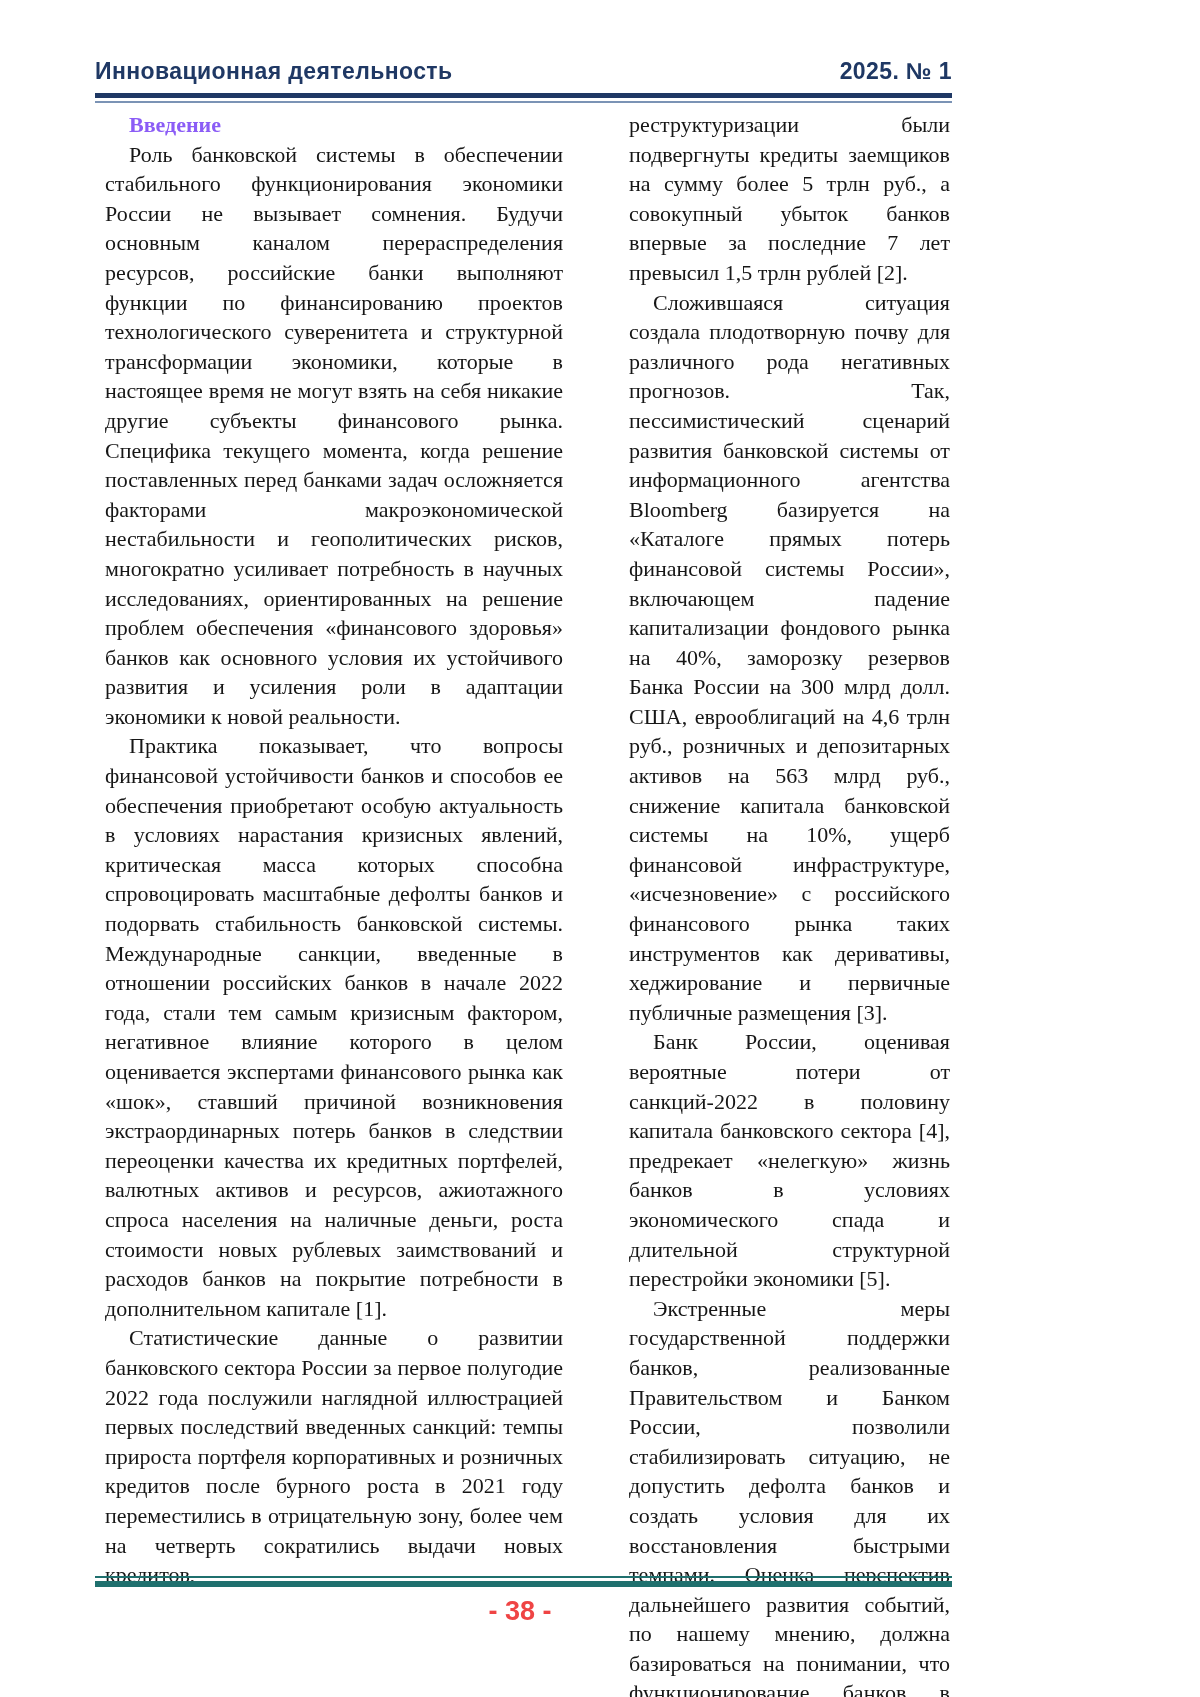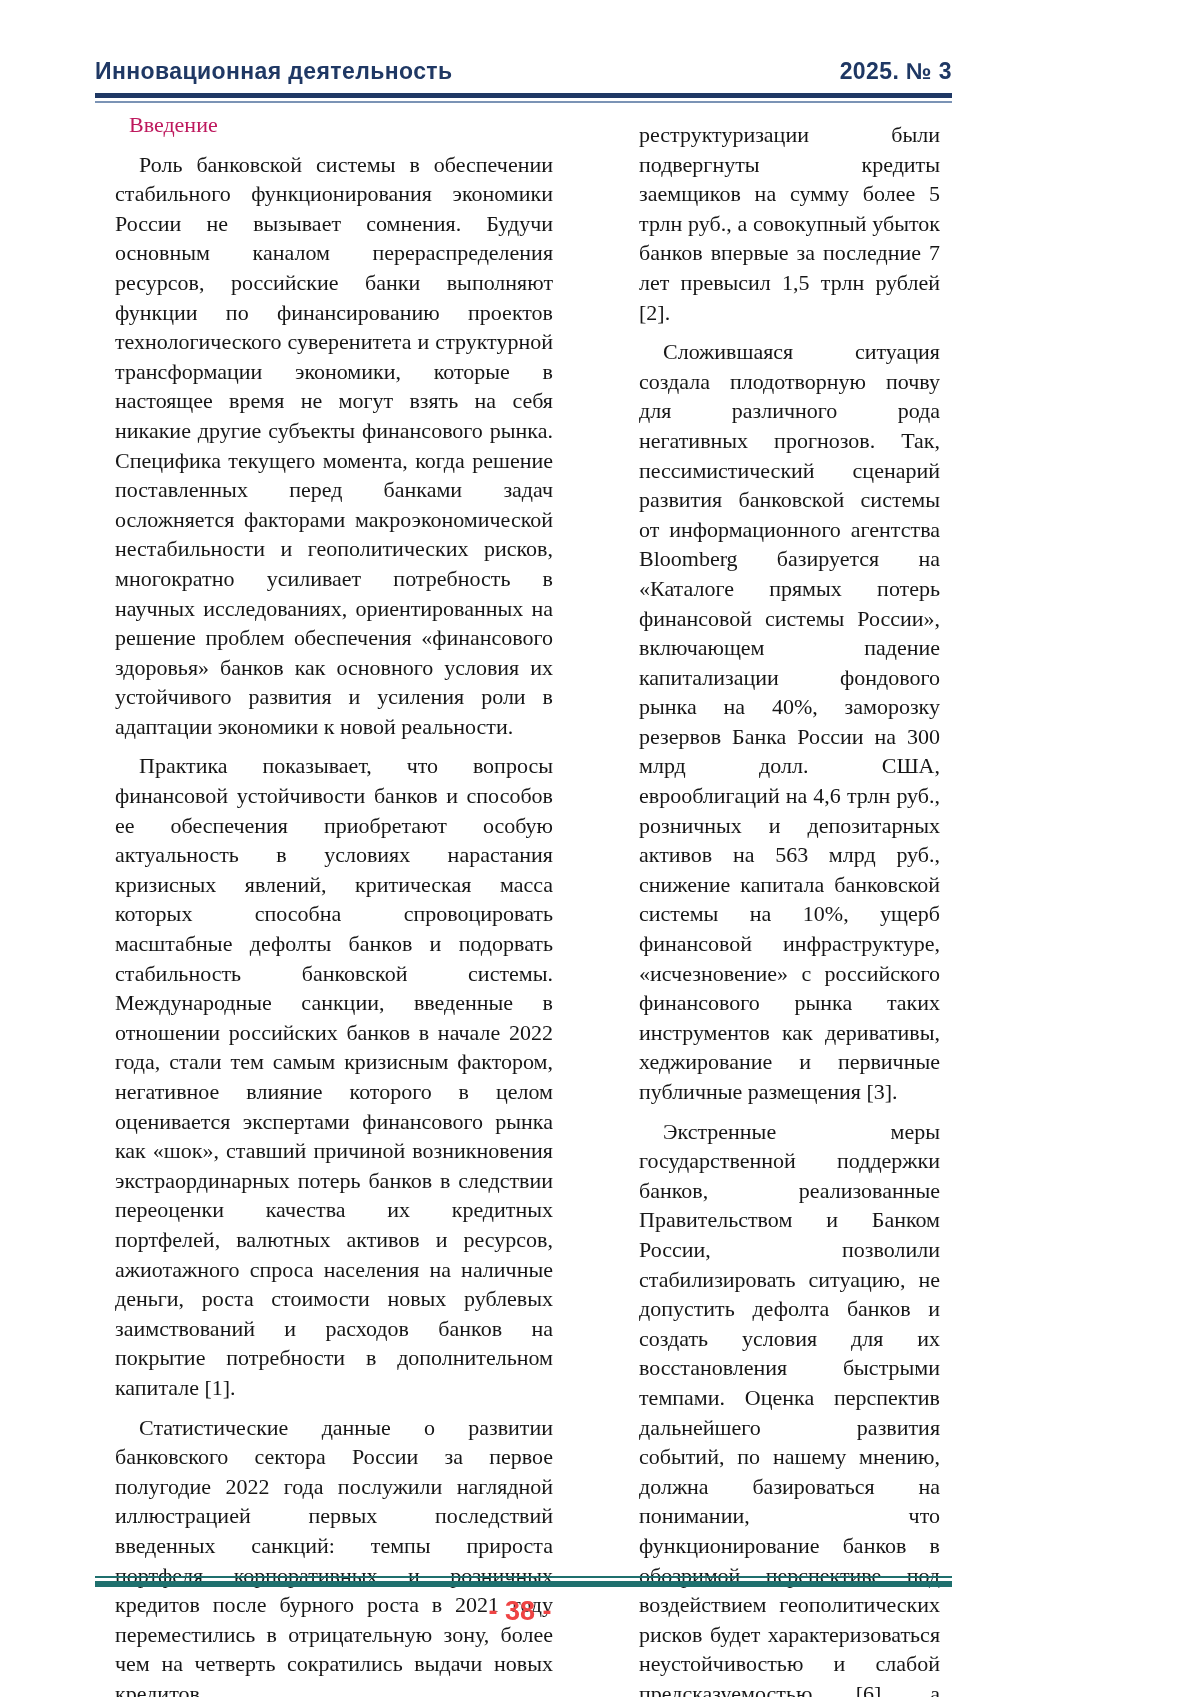--- a/index.html
+++ b/index.html
@@ -25,64 +25,65 @@
   .main {
     position:absolute; top:110px; left:105px; right:90px;
     display:flex; gap:66px;
   }
   .col {
     text-align:justify;
     font-size:22px; line-height:29.6px; color:#161616;
   }
   .col-left  { width:458px; flex:0 0 458px; }
   .col-right { flex:1 1 auto; }
-  .col p { margin:10px; text-indent:24px;font-family:Liberation Serif, serif; }
+  .col p { margin:0; text-indent:24px;font-family:Liberation Serif, serif; }
   .col p.no-indent { text-indent:0; }
   .col p.runover { text-align-last:justify; }
   .section-heading {
     margin:0; text-indent:24px;
-    font-weight:normal; font-size:22px; line-height:29.6px; color:#be185d;
+    font-weight:bold; font-size:22px; line-height:29.6px; color:#8b5cf6;
   }
   
   .footer-rules { position:absolute; left:95px; right:88px; top:1576px; }
   .rule-teal-thin  { height:2px; background:#1f706e; }
   .rule-teal-thick { height:6px; background:#1f706e; margin-top:3px; }
   .page-number {
     position:absolute; top:1596px; left:0; right:0;
     text-align:center;
     font-family:"Liberation Sans", sans-serif;
     font-weight:bold; font-size:27px; color:#ef4444;
   }
 </style>
 </head>
 <body>
 
 <div class="page">
 
   <div class="header">
     <div class="header-row">
       <span>Инновационная деятельность</span>
-      <span>2025. № 3</span>
+      <span>2025. № 1</span>
     </div>
     <div class="rule-navy-thick"></div>
     <div class="rule-navy-thin"></div>
   </div>
 
   <div class="main">
 
     <div class="col col-left">
       <h3 class="section-heading">Введение</h3>
       <p>Роль банковской системы в обеспечении стабильного функционирования экономики России не вызывает сомнения. Будучи основным каналом перераспределения ресурсов, российские банки выполняют функции по финансированию проектов технологического суверенитета и структурной трансформации экономики, которые в настоящее время не могут взять на себя никакие другие субъекты финансового рынка. Специфика текущего момента, когда решение поставленных перед банками задач осложняется факторами макроэкономической нестабильности и геополитических рисков, многократно усиливает потребность в научных исследованиях, ориентированных на решение проблем обеспечения «финансового здоровья» банков как основного условия их устойчивого развития и усиления роли в адаптации экономики к новой реальности.</p>
       <p>Практика показывает, что вопросы финансовой устойчивости банков и способов ее обеспечения приобретают особую актуальность в условиях нарастания кризисных явлений, критическая масса которых способна спровоцировать масштабные дефолты банков и подорвать стабильность банковской системы. Международные санкции, введенные в отношении российских банков в начале 2022 года, стали тем самым кризисным фактором, негативное влияние которого в целом оценивается экспертами финансового рынка как «шок», ставший причиной возникновения экстраординарных потерь банков в следствии переоценки качества их кредитных портфелей, валютных активов и ресурсов, ажиотажного спроса населения на наличные деньги, роста стоимости новых рублевых заимствований и расходов банков на покрытие потребности в дополнительном капитале [1].</p>
       <p class="runover">Статистические данные о развитии банковского сектора России за первое полугодие 2022 года послужили наглядной иллюстрацией первых последствий введенных санкций: темпы прироста портфеля корпоративных и розничных кредитов после бурного роста в 2021 году переместились в отрицательную зону, более чем на четверть сократились выдачи новых кредитов,</p>
     </div>
 
     <div class="col col-right">
       <p class="no-indent">реструктуризации были подвергнуты кредиты заемщиков на сумму более 5 трлн руб., а совокупный убыток банков впервые за последние 7 лет превысил 1,5 трлн рублей [2].</p>
       <p>Сложившаяся ситуация создала плодотворную почву для различного рода негативных прогнозов. Так, пессимистический сценарий развития банковской системы от информационного агентства Bloomberg базируется на «Каталоге прямых потерь финансовой системы России», включающем падение капитализации фондового рынка на 40%, заморозку резервов Банка России на 300 млрд долл. США, еврооблигаций на 4,6 трлн руб., розничных и депозитарных активов на 563 млрд руб., снижение капитала банковской системы на 10%, ущерб финансовой инфраструктуре, «исчезновение» с российского финансового рынка таких инструментов как деривативы, хеджирование и первичные публичные размещения [3].</p>
+      <p>Банк России, оценивая вероятные потери от санкций-2022 в половину капитала банковского сектора [4], предрекает «нелегкую» жизнь банков в условиях экономического спада и длительной структурной перестройки экономики [5].</p>
       <p>Экстренные меры государственной поддержки банков, реализованные Правительством и Банком России, позволили стабилизировать ситуацию, не допустить дефолта банков и создать условия для их восстановления быстрыми темпами. Оценка перспектив дальнейшего развития событий, по нашему мнению, должна базироваться на понимании, что функционирование банков в обозримой перспективе под воздействием геополитических рисков будет характеризоваться неустойчивостью и слабой предсказуемостью [6], а накопленный эффект санкционной политики, в том числе и за счет поэтапной отмены ряда регуляторных преференций банкам, проявится на временном горизонте 1-2 года.</p>
     </div>
 
   </div>
 
   <div class="footer-rules">
     <div class="rule-teal-thin"></div>
     <div class="rule-teal-thick"></div>
   </div>
   <div class="page-number">- 38 -</div>

